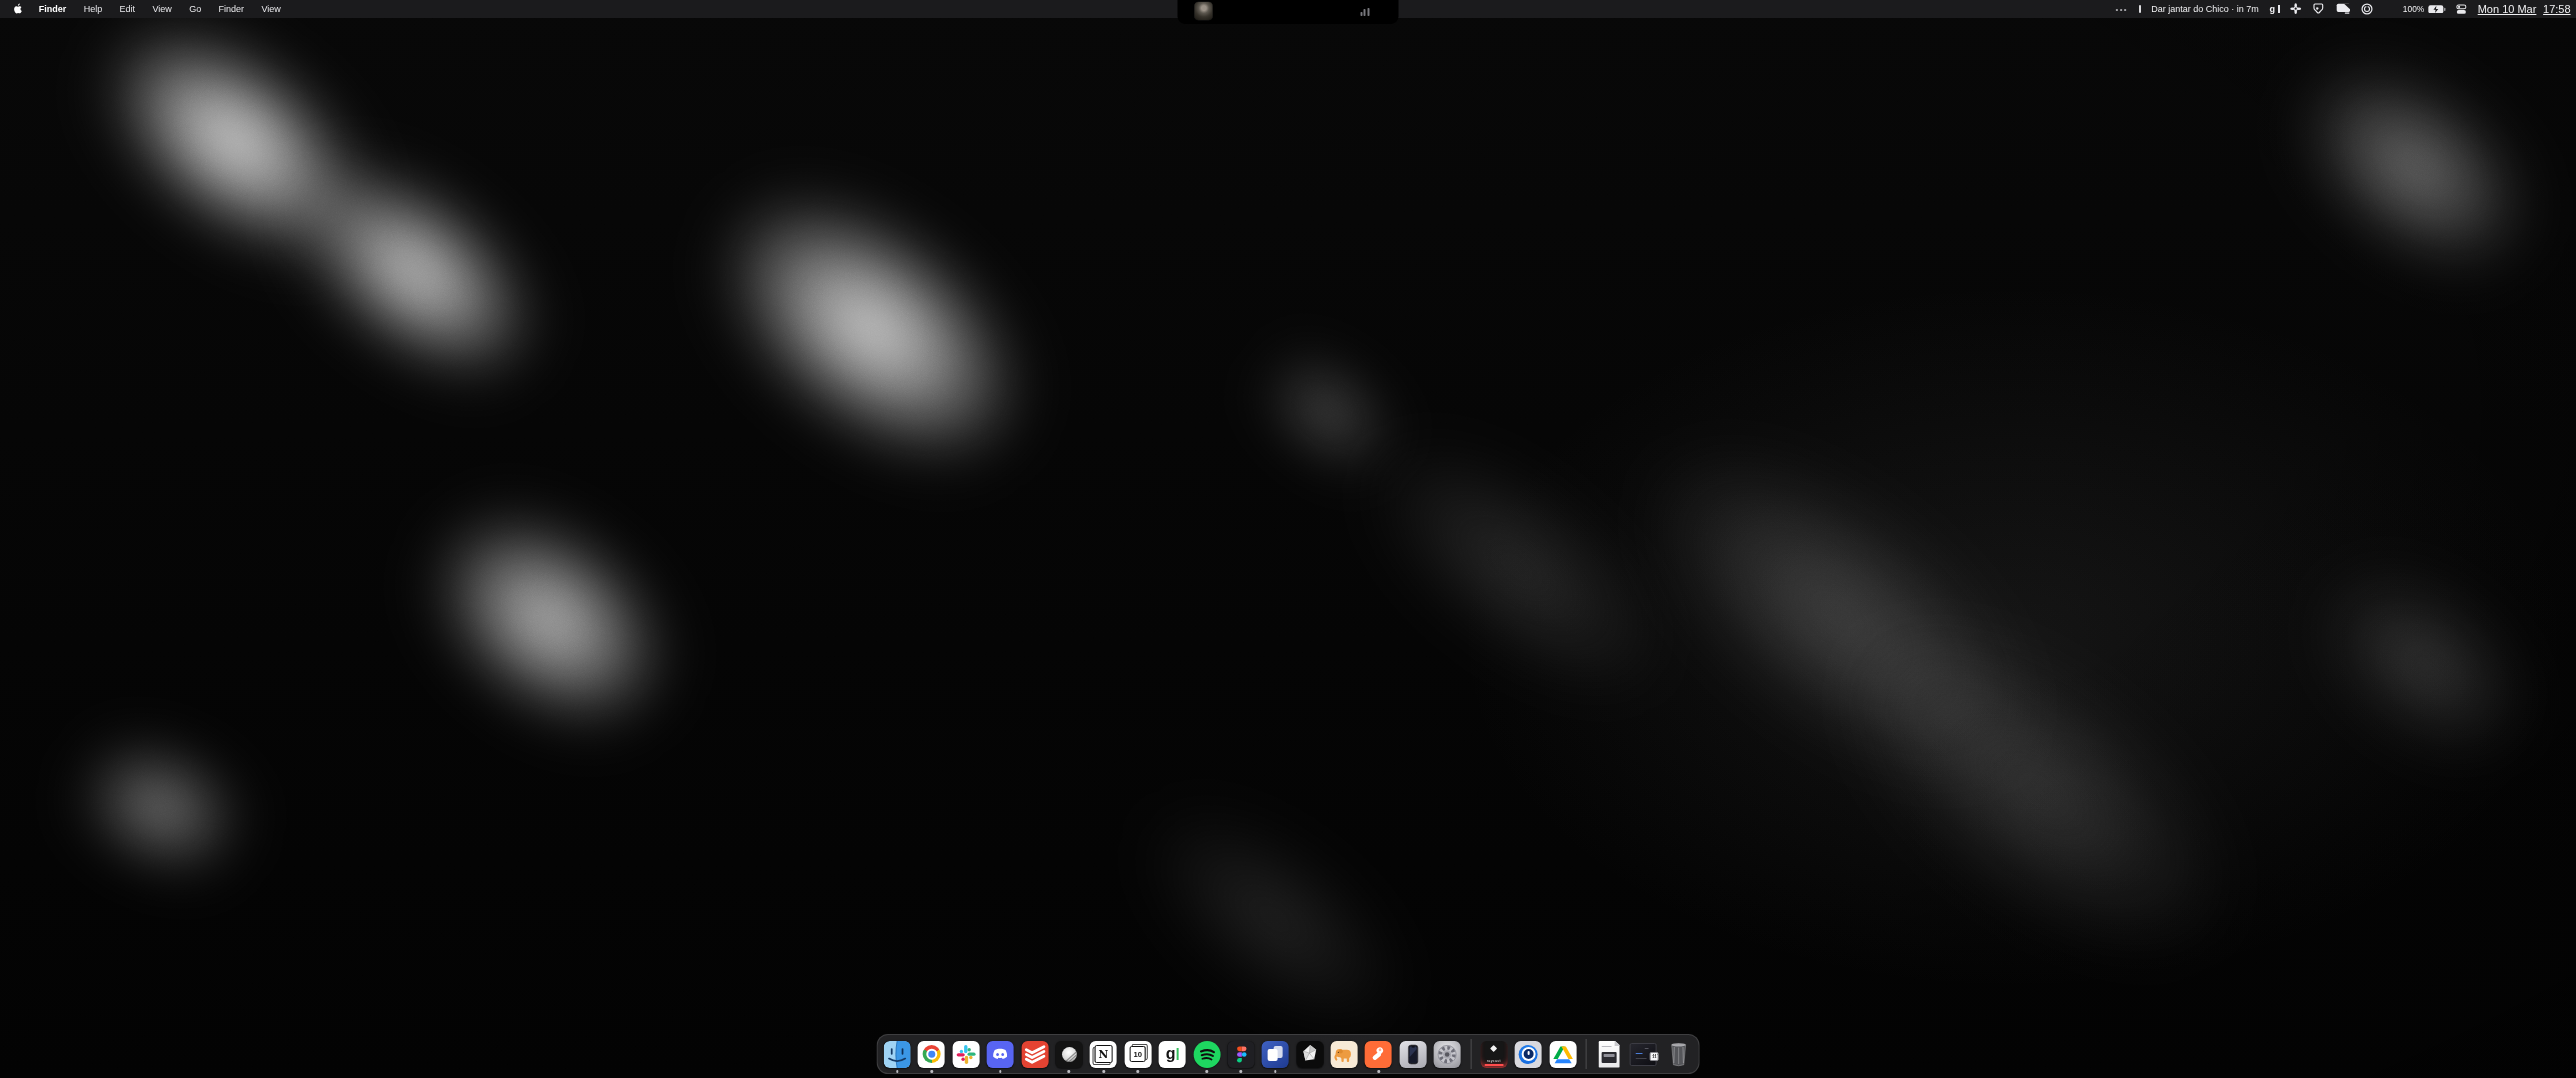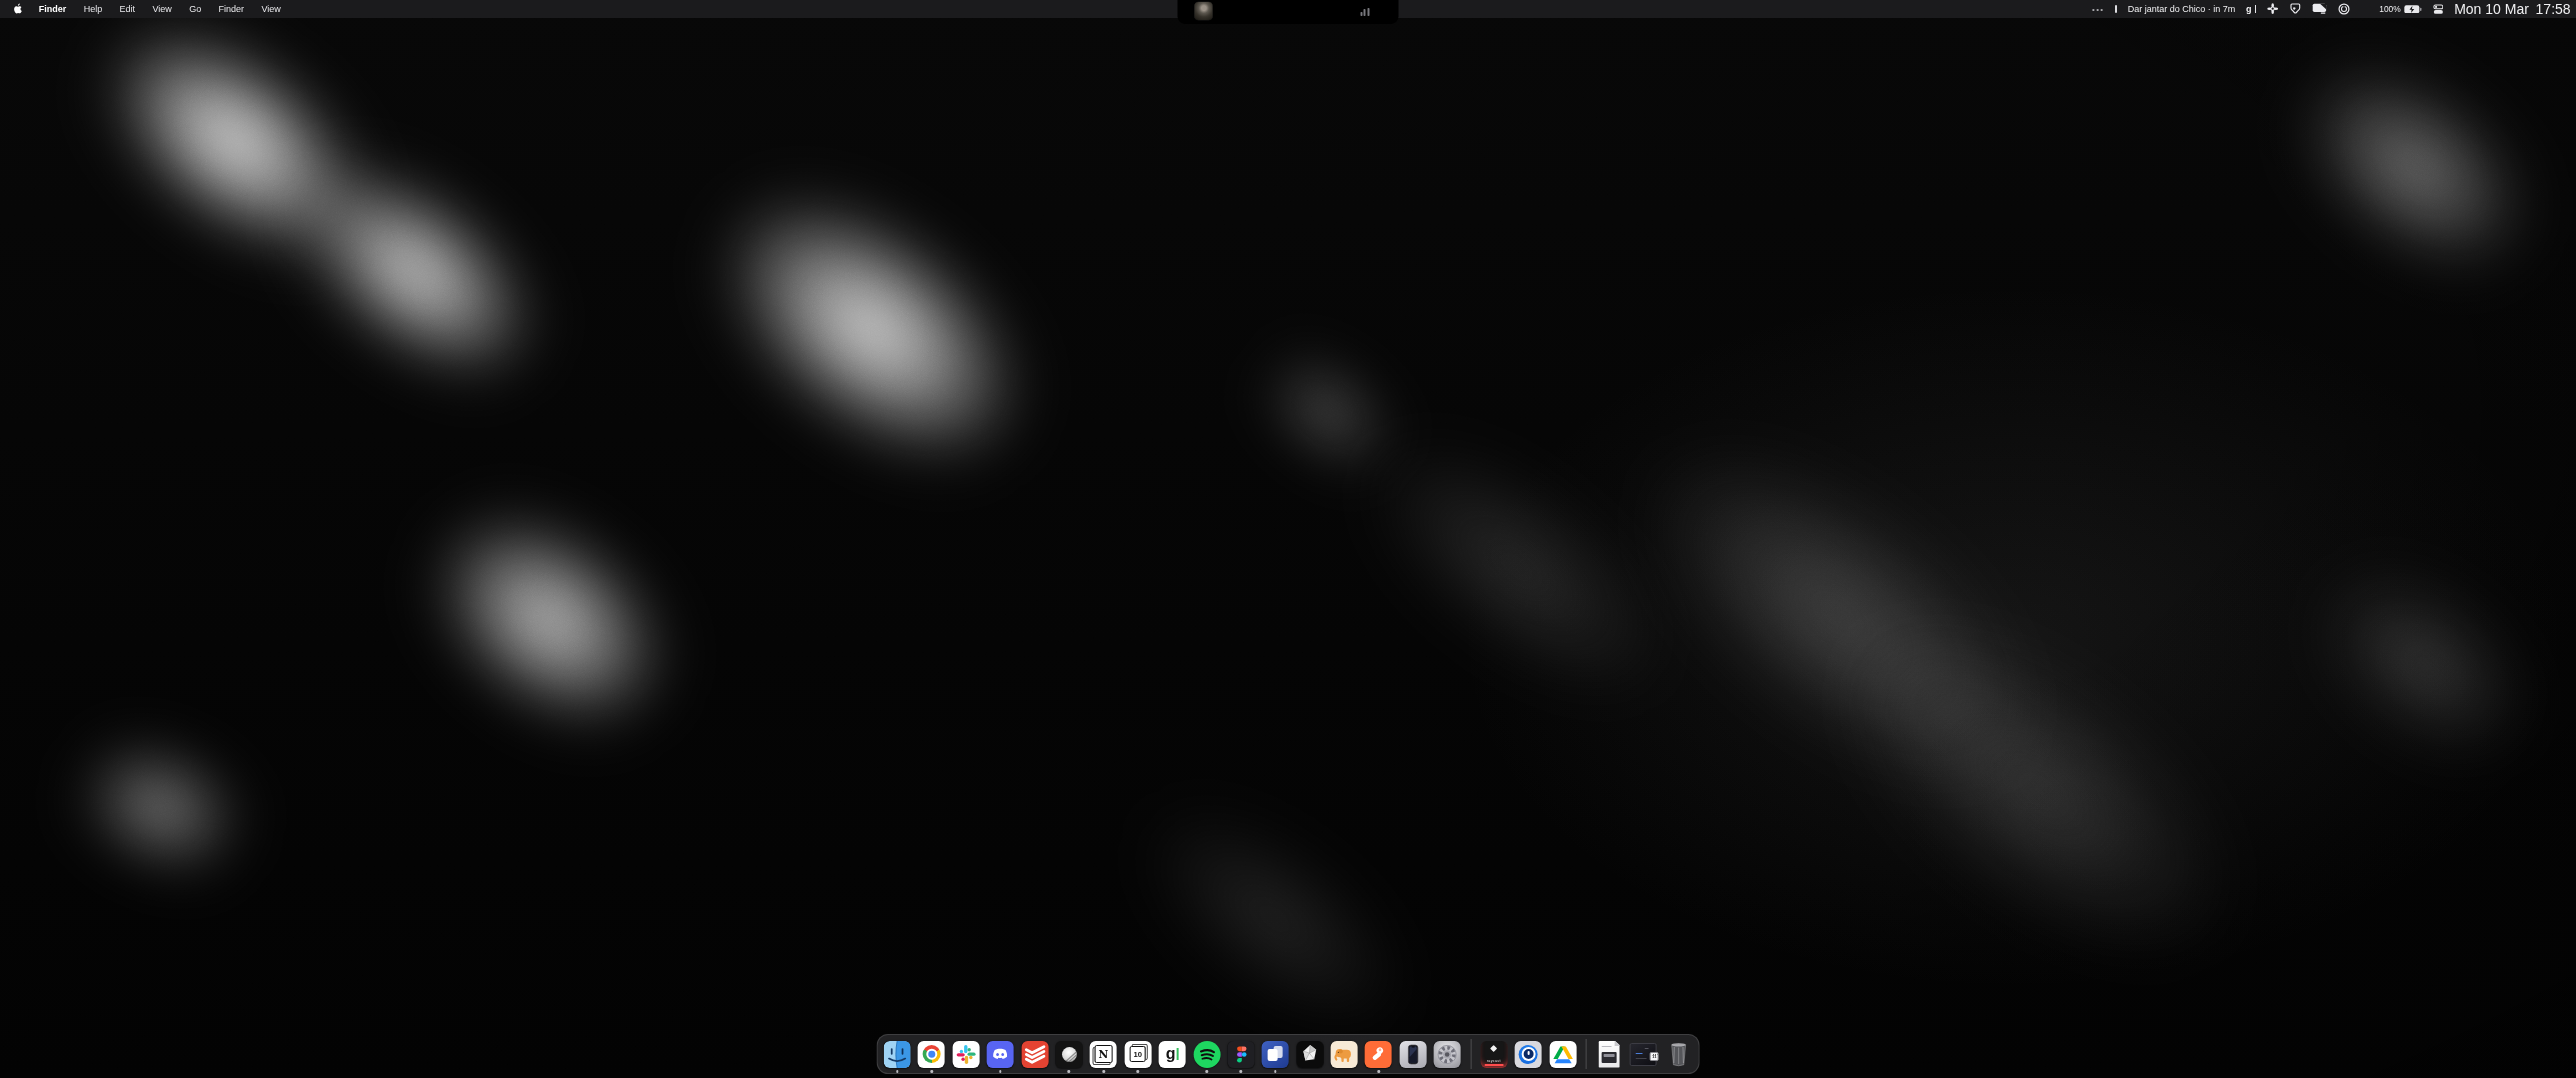--- a/index.html
+++ b/index.html
@@ -47,21 +47,21 @@
   .mb-item{padding:0 8.7px;height:100%;display:flex;align-items:center;white-space:nowrap;}
   .mb-item.apple{padding:0 8px 0 4px;}
   .mb-item.app-name{font-weight:700;color:#fff;}
   .mb-right{display:flex;align-items:center;height:100%;padding-right:5.4px;gap:10.7px;}
   .mb-status{display:flex;align-items:center;gap:3.4px;height:100%;white-space:nowrap;color:#f0f0f2;}
   .mb-status.overflow{color:#a9a9ad;font-size:8px;letter-spacing:1.3px;}
   .sep{width:2px;height:8.7px;border-radius:1px;background:#dcdcdf;}
   .granola-mb span{font-weight:700;font-size:9px;color:#f2f2f4;}
   .granola-mb .cursor{display:block;width:1.1px;height:8px;background:#e6e6ea;}
   .battery span{font-size:8.4px;margin-left:19px;}
-  .clock{gap:6.7px;font-size:14px;}
+  .clock{gap:6.7px;font-size:11px;text-decoration:underline;}
   .mb-svg{display:block;}
 
   
   .notch{position:absolute;top:0;left:50%;transform:translateX(-50%);width:221px;height:24px;
     background:#000;border-radius:0 0 7.4px 7.4px;z-index:6;display:flex;align-items:center;
     justify-content:space-between;padding:0 29.5px 0 17.4px;box-sizing:border-box;}
   .album{width:18px;height:18px;border-radius:4px;margin-top:-2.7px;
     background:
       radial-gradient(circle at 52% 34%,#9a9187 0 16%,#5c574f 34%,#37332c 58%,#16140f 100%);
     box-shadow:0 0 0 0.3px rgba(255,255,255,.18);}

